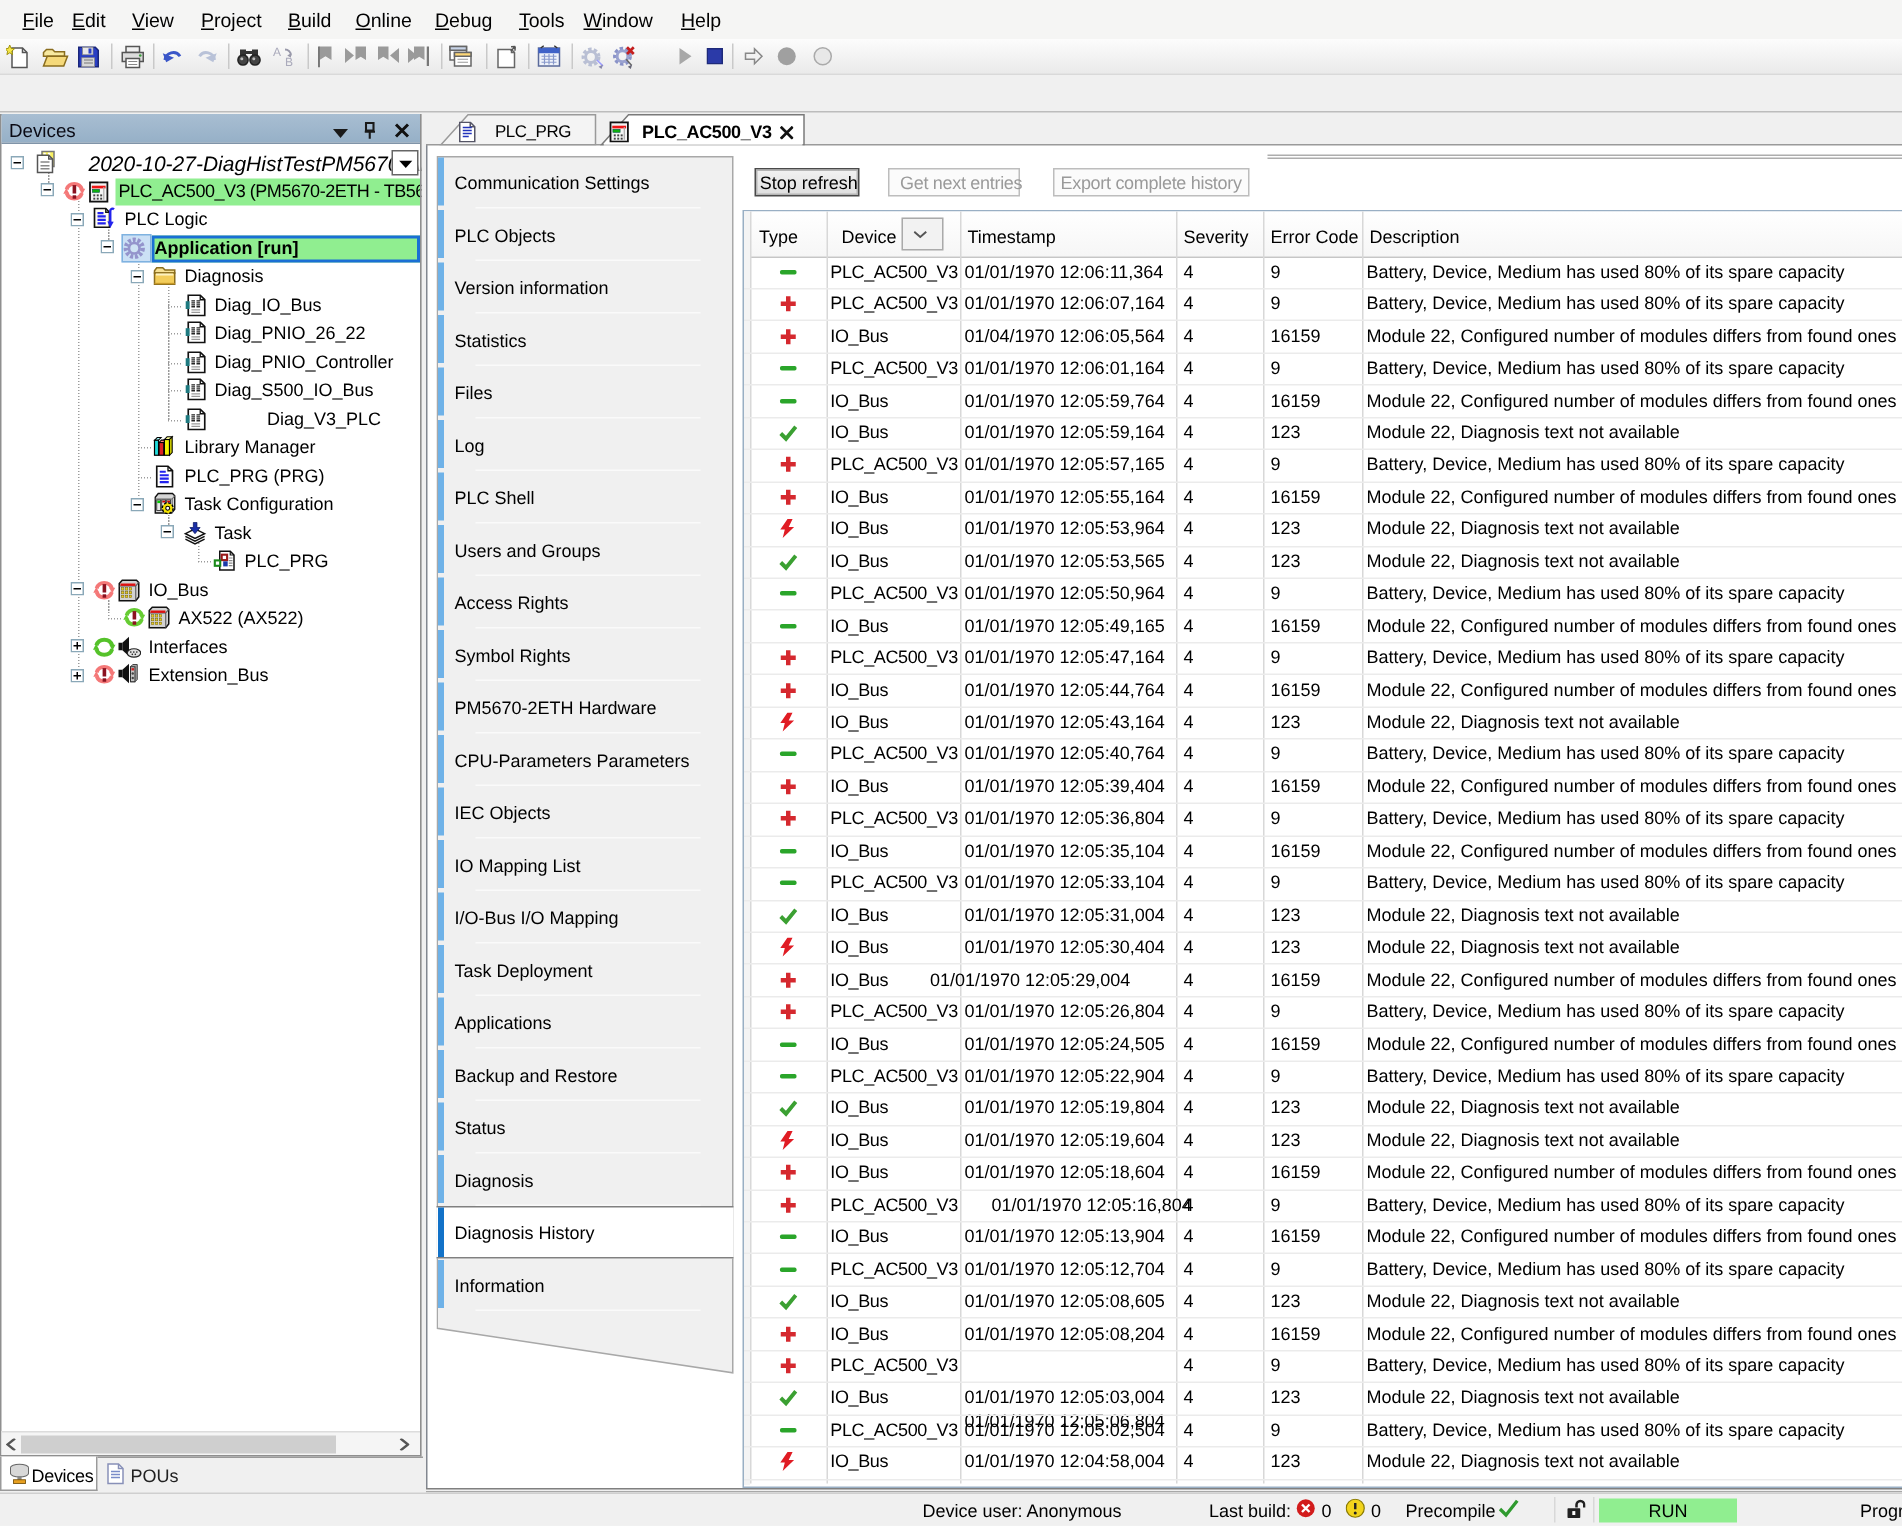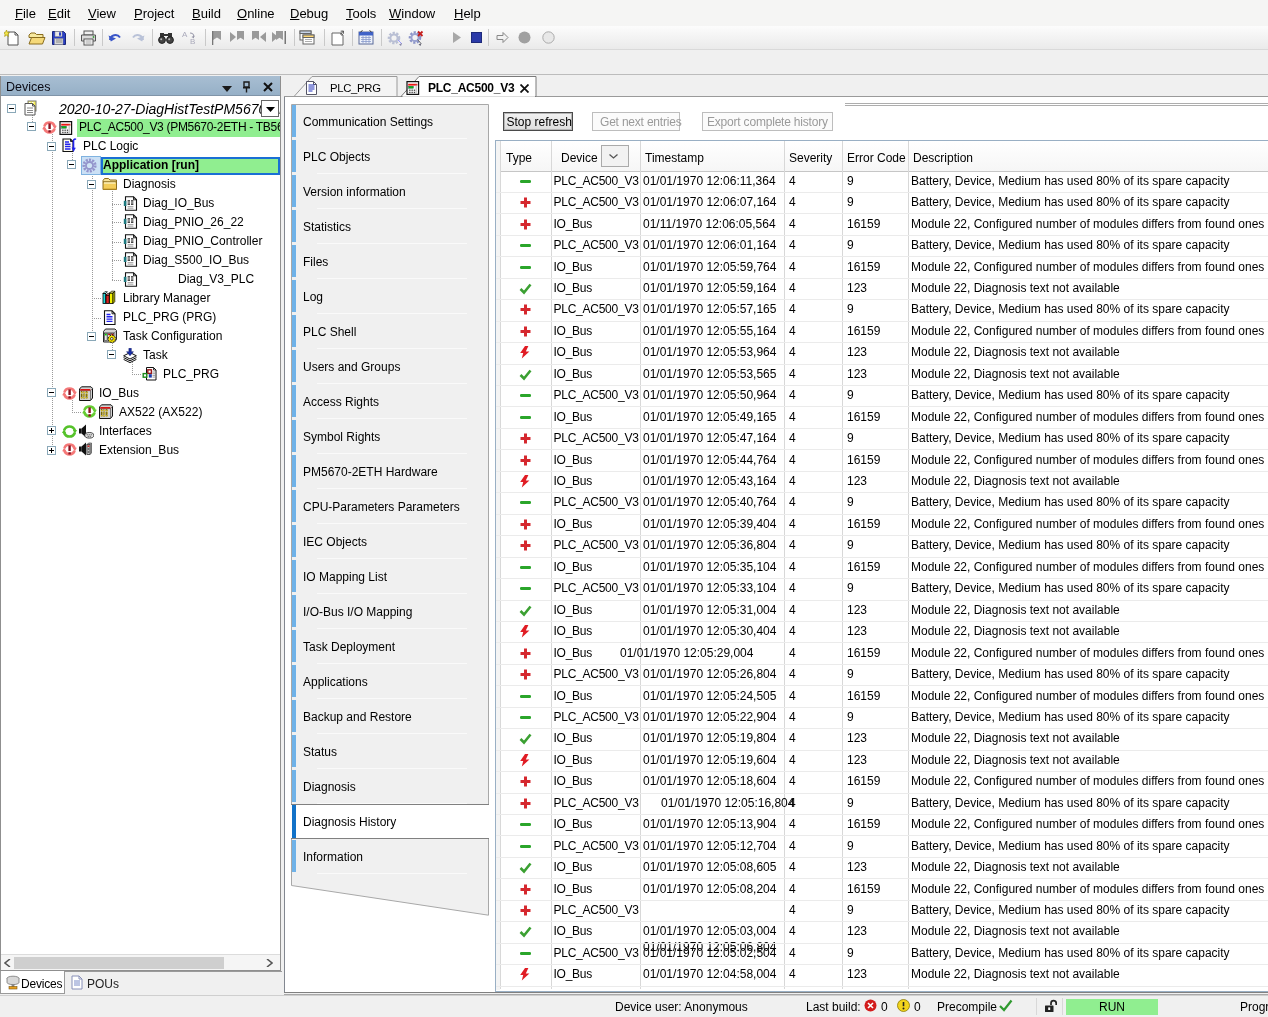--- a/index.html
+++ b/index.html
@@ -669,21 +669,21 @@
 <div class="a txt" style="left:553.5px;top:195.17499999999998px;letter-spacing:-0.25px;">PLC_AC500_V3</div>
 <div class="a txt" style="left:643px;top:195.17499999999998px;">01/01/1970 12:06:07,164</div>
 <div class="a txt" style="left:789px;top:195.17499999999998px;">4</div>
 <div class="a txt" style="left:847px;top:195.17499999999998px;">9</div>
 <div class="a txt" style="left:911px;top:195.17499999999998px;">Battery, Device, Medium has used 80% of its spare capacity</div>
 <div class="a" style="left:495.5px;top:234.85px;width:773.0px;height:1px;background:#ebebeb;"></div>
 <svg class="a" style="left:518.5px;top:218px" width="13" height="13" viewBox="0 0 13 13">
     <path d="M5 1.5 h3 v3.5 h3.5 v3 H8 v3.5 H5 V8 H1.5 V5 H5z" fill="#d5282e"></path>
   </svg>
 <div class="a txt" style="left:553.5px;top:216.625px;letter-spacing:-0.25px;">IO_Bus</div>
-<div class="a txt" style="left:643px;top:216.625px;">01/11/1970 12:06:05,564</div>
+<div class="a txt" style="left:643px;top:216.625px;">01/04/1970 12:06:05,564</div>
 <div class="a txt" style="left:789px;top:216.625px;">4</div>
 <div class="a txt" style="left:847px;top:216.625px;">16159</div>
 <div class="a txt" style="left:911px;top:216.625px;">Module 22, Configured number of modules differs from found ones</div>
 <div class="a" style="left:495.5px;top:256.3px;width:773.0px;height:1px;background:#ebebeb;"></div>
 <svg class="a" style="left:518.5px;top:239px" width="13" height="13" viewBox="0 0 13 13">
     <rect x="1" y="5" width="11" height="3" rx="1.2" fill="#2aa52a"></rect>
   </svg>
 <div class="a txt" style="left:553.5px;top:238.075px;letter-spacing:-0.25px;">PLC_AC500_V3</div>
 <div class="a txt" style="left:643px;top:238.075px;text-align:right;">01/01/1970 12:06:01,164</div>
 <div class="a txt" style="left:789px;top:238.075px;">4</div>

